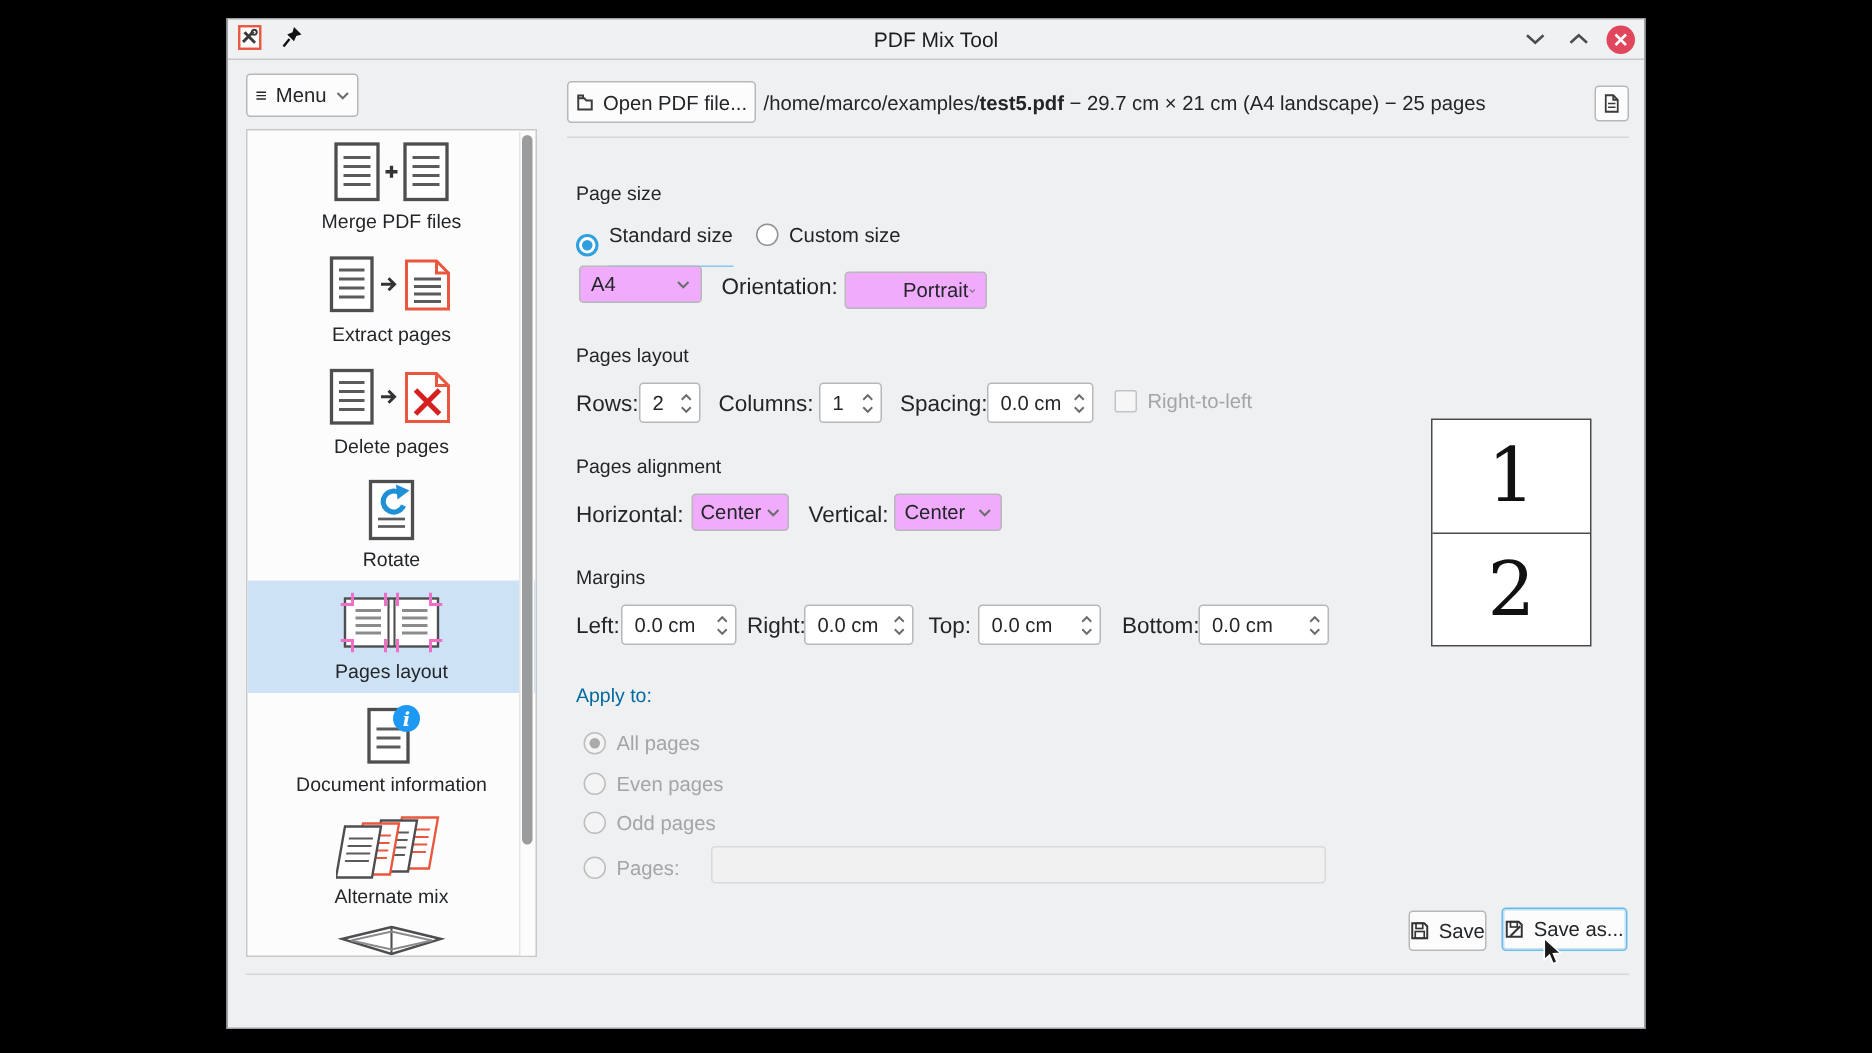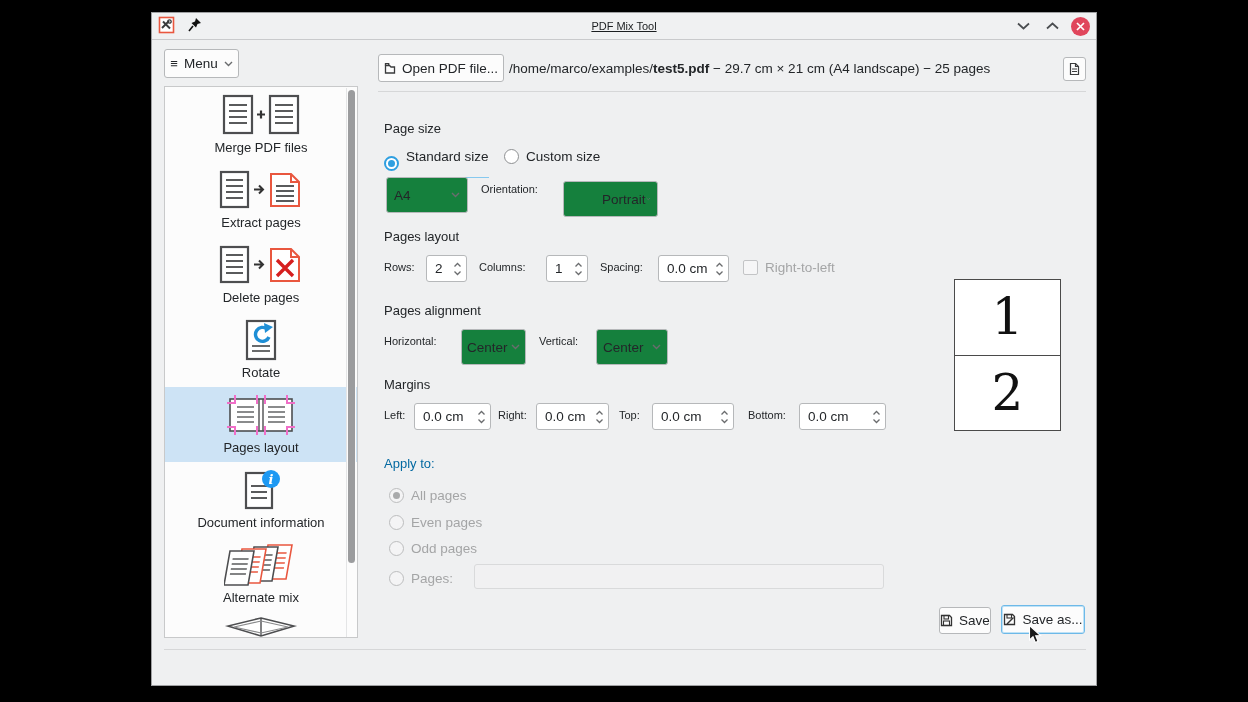--- a/index.html
+++ b/index.html
@@ -5,33 +5,33 @@
   html,body{margin:0;padding:0;}
   body{width:1248px;height:702px;background:#000;position:relative;
        font-family:"Liberation Sans","DejaVu Sans",sans-serif;color:#232629;
        -webkit-font-smoothing:antialiased;}
   .abs{position:absolute;}
   .window{position:absolute;left:151px;top:12px;width:946px;height:674px;
           background:#eff0f1;border:1px solid #9fa0a2;box-sizing:border-box;overflow:hidden;}
   
   .titlebar{position:absolute;left:0;top:0;width:100%;height:26px;background:#f0f1f2;
             border-bottom:1px solid #c9cacc;display:flex;align-items:center;}
-  .tb-title{position:absolute;left:0;right:0;text-align:center;font-size:11px;color:#1b1e20;text-decoration:underline;}
+  .tb-title{position:absolute;left:0;right:0;text-align:center;font-size:14px;color:#1b1e20;}
   .tb-left{position:absolute;left:6px;top:3px;display:flex;gap:12px;align-items:center;}
   .tb-right{position:absolute;right:6px;top:3px;display:flex;gap:9px;align-items:center;}
   .tb-btn{width:20px;height:20px;display:flex;align-items:center;justify-content:center;cursor:default;}
   .close-btn{width:19px;height:19px;border-radius:50%;background:#e0465c;display:flex;align-items:center;justify-content:center;}
   
   .btn{display:inline-flex;align-items:center;gap:6px;background:#fcfcfc;border:1px solid #b6b8ba;
        border-radius:3px;font-size:13.5px;color:#232629;justify-content:center;box-sizing:border-box;}
-  .combo{display:inline-flex;align-items:center;justify-content:space-between;background:#15803d;
-         border:1px solid #b6b8ba;border-radius:3px;font-size:13.5px;padding:0 7px;box-sizing:border-box;height:36px;}
+  .combo{display:inline-flex;align-items:center;justify-content:space-between;background:#f0abfc;
+         border:1px solid #b6b8ba;border-radius:3px;font-size:13.5px;padding:0 7px;box-sizing:border-box;height:25px;}
   .spin{display:inline-flex;align-items:center;justify-content:space-between;background:#fff;
         border:1px solid #b6b8ba;border-radius:3px;font-size:13.5px;padding:0 4px 0 8px;box-sizing:border-box;height:27px;}
-  .lbl{font-size:11px;color:#232629;text-align:center;}
+  .lbl{font-size:15px;color:#232629;text-align:center;}
   .heading{font-size:13px;font-weight:normal;color:#232629;}
   .radio{display:inline-flex;align-items:center;gap:7px;font-size:13.5px;}
   .rdot{width:15px;height:15px;border-radius:50%;box-sizing:border-box;background:#fff;border:1px solid #8e9092;display:inline-block;position:relative;}
   .rdot.sel{border:2px solid #2f9fe0;}
   .rdot.sel::after{content:"";position:absolute;left:2px;top:2px;width:7px;height:7px;border-radius:50%;background:#2f9fe0;}
   .rdot.dis{border:1px solid #bcbdbe;background:#f4f4f5;}
   .rdot.dis.sel2::after{content:"";position:absolute;left:3px;top:3px;width:7px;height:7px;border-radius:50%;background:#a9aaab;}
   .dis-text{color:#a4a5a6;}
   .checkbox{width:15px;height:15px;border:1px solid #c3c4c6;background:#f6f6f7;border-radius:2px;box-sizing:border-box;display:inline-block;}
   .focus-underline{border-bottom:1px solid #86c9ef;padding-bottom:13px;}

